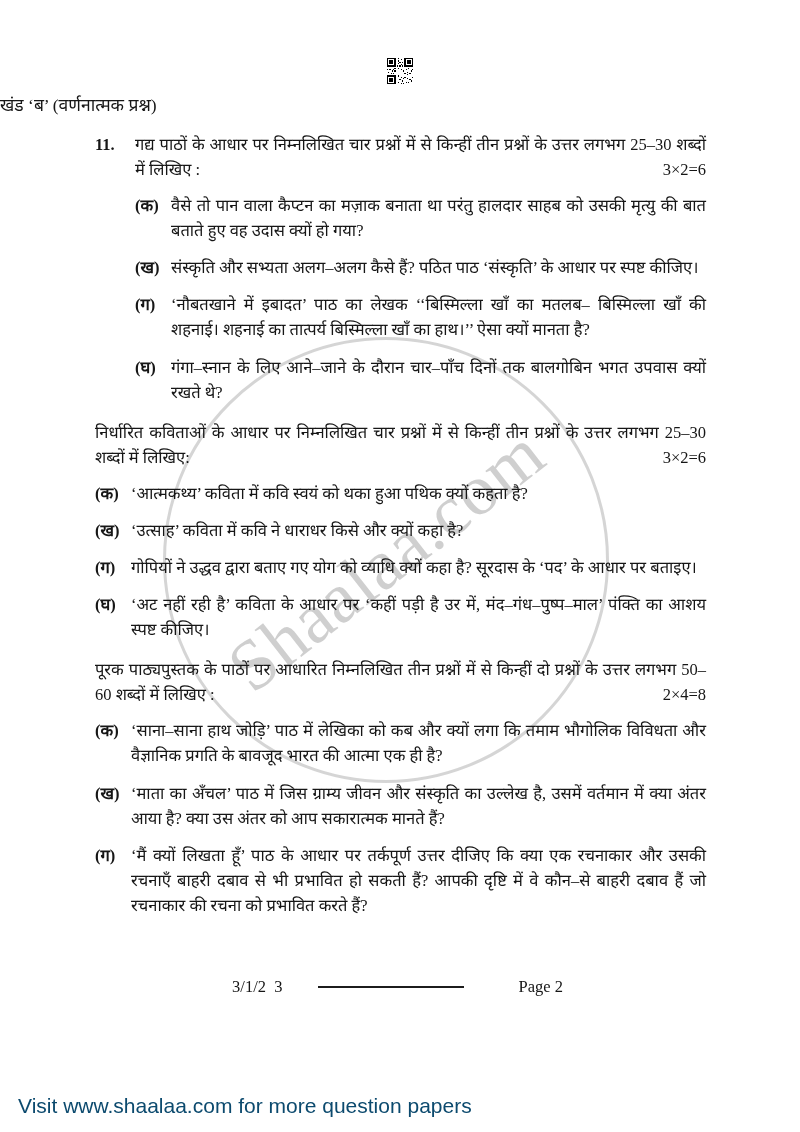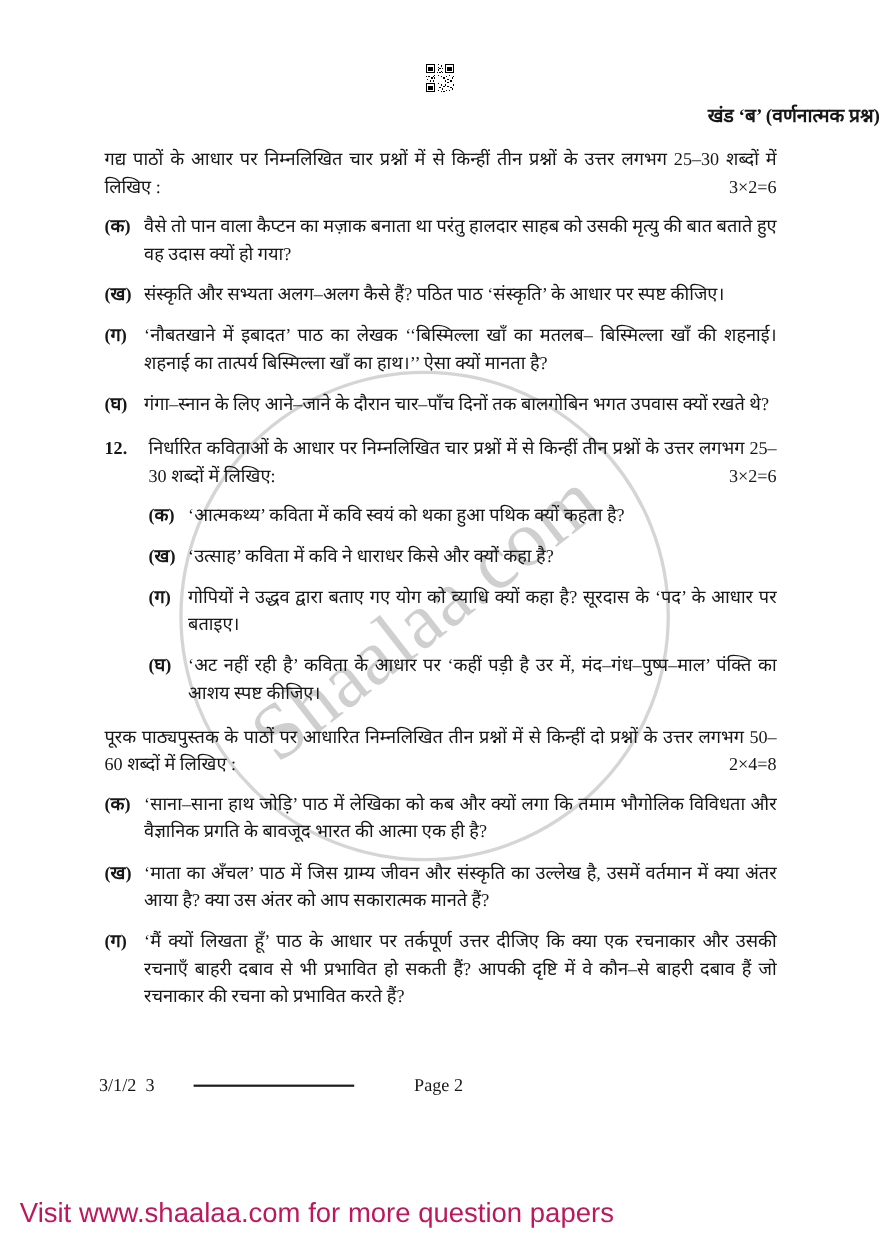--- a/index.html
+++ b/index.html
@@ -34,22 +34,22 @@
   
   .qr {
     position: absolute;
     top: 58px; left: 50%;
     transform: translateX(-50%);
     z-index: 1;
   }
   .heading {
     position: absolute;
     top: 92px; left: 0; width: 100%;
-    text-align: right;
-    font-weight: bold;
+    text-align: left;
+    font-weight: normal;
     font-size: 17.5px;
     z-index: 1;
   }
   
   .content {
     position: absolute;
     top: 132px; left: 95px; right: 94px;
     z-index: 1;
     font-size: 16.5px;
     line-height: 1.52;
@@ -68,33 +68,34 @@
   .part:last-child { margin-bottom: 0; }
   .plabel { flex: none; width: 36px; font-weight: bold; }
   .ptext { flex: 1; min-width: 0; text-align: justify; }
   
   .footer {
     position: absolute;
     top: 977px; left: 90px; right: 95px;
     display: flex; align-items: center;
     font-size: 16.5px;
     z-index: 1;
+    justify-content: center;
   }
   .footer-code { white-space: pre; }
   .footer-rule {
     width: 146px; height: 0;
     border-top: 2px solid #1c1c1c;
     margin-left: 36px; margin-right: 54px;
   }
   .banner {
     position: absolute;
     left: 18px; bottom: 14px;
     font-family: "Liberation Sans", "DejaVu Sans", sans-serif;
-    font-size: 25px;
-    color: #be185d;
+    font-size: 21px;
+    color: #0c4a6e;
     z-index: 1;
   }
 </style>
 </head>
 <body>
 
 <div class="page">
 
   <div class="watermark">
     <span>Shaalaa.com</span>
@@ -158,20 +159,21 @@
         <rect x="16" y="13" width="1" height="1" fill="#000"></rect>
         <rect x="11" y="20" width="1" height="1" fill="#000"></rect>
     </svg>
   </div>
 
   <div class="heading">खंड ‘ब’ (वर्णनात्मक प्रश्न)</div>
 
   <div class="content">
 
     <div class="question">
+      <div class="qnum">11.</div>
       <div class="qbody">
         <div class="intro"><span>गद्य पाठों के आधार पर निम्नलिखित चार प्रश्नों में से किन्हीं </span><span class="b">तीन</span><span> प्रश्नों के उत्तर लगभग </span><span class="b">25–30</span><span> शब्दों में लिखिए :</span><span class="marks">3×2=6</span></div>
         <div class="part">
           <div class="plabel">(क)</div>
           <div class="ptext">वैसे तो पान वाला कैप्टन का मज़ाक बनाता था परंतु हालदार साहब को उसकी मृत्यु की बात बताते हुए वह उदास क्यों हो गया?</div>
         </div>
         <div class="part">
           <div class="plabel">(ख)</div>
           <div class="ptext">संस्कृति और सभ्यता अलग–अलग कैसे हैं? पठित पाठ ‘संस्कृति’ के आधार पर स्पष्ट कीजिए।</div>
         </div>
@@ -180,21 +182,20 @@
           <div class="ptext">‘नौबतखाने में इबादत’ पाठ का लेखक ‘‘बिस्मिल्ला खाँ का मतलब– बिस्मिल्ला खाँ की शहनाई। शहनाई का तात्पर्य बिस्मिल्ला खाँ का हाथ।’’ ऐसा क्यों मानता है?</div>
         </div>
         <div class="part">
           <div class="plabel">(घ)</div>
           <div class="ptext">गंगा–स्नान के लिए आने–जाने के दौरान चार–पाँच दिनों तक बालगोबिन भगत उपवास क्यों रखते थे?</div>
         </div>
       </div>
     </div>
 
     <div class="question">
-      <div class="qnum">12.</div>
       <div class="qbody">
         <div class="intro"><span>निर्धारित कविताओं के आधार पर निम्नलिखित चार प्रश्नों में से किन्हीं </span><span class="b">तीन</span><span> प्रश्नों के उत्तर लगभग </span><span class="b">25–30</span><span> शब्दों में लिखिए:</span><span class="marks">3×2=6</span></div>
         <div class="part">
           <div class="plabel">(क)</div>
           <div class="ptext">‘आत्मकथ्य’ कविता में कवि स्वयं को थका हुआ पथिक क्यों कहता है?</div>
         </div>
         <div class="part">
           <div class="plabel">(ख)</div>
           <div class="ptext">‘उत्साह’ कविता में कवि ने धाराधर किसे और क्यों कहा है?</div>
         </div>

